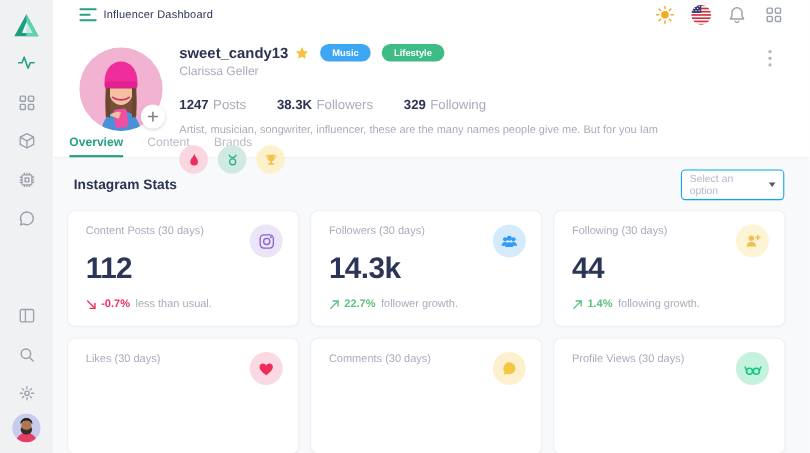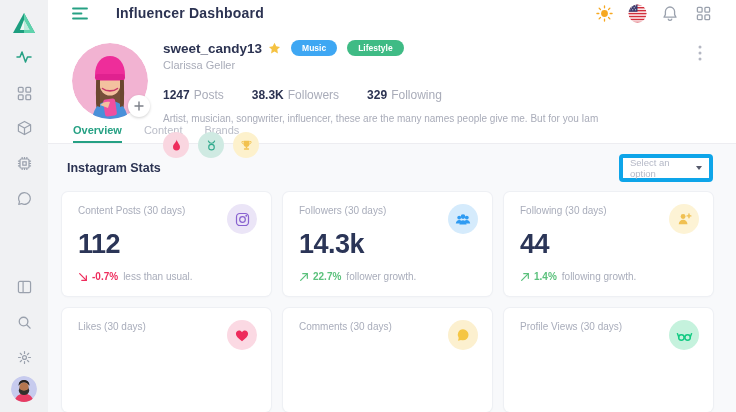--- a/index.html
+++ b/index.html
@@ -12,22 +12,22 @@
     position:relative; z-index:2; }
   .side-item { position:absolute; left:0; width:48px; height:26px;
     display:flex; align-items:center; justify-content:center; cursor:pointer; }
   .logo-item { top:8px; height:30px; }
 
   
   .main { flex:1; display:flex; flex-direction:column; position:relative; }
 
   .header { height:38px; background:#fff; display:flex; align-items:center;
     padding:0 20px 0 24px; }
-  .header .title { font-size:14px; font-weight:bold; color:#2c3352;
-    margin-left:27px; letter-spacing:.2px; }
+  .header .title { font-size:10px; font-weight:normal; color:#2c3352;
+    margin-left:5px; letter-spacing:.2px; }
   .header .spacer { flex:1; }
   .hd-ic { width:26px; height:26px; display:flex; align-items:center;
     justify-content:center; margin-left:7px; cursor:pointer; }
 
   
   .profile { position:relative; height:144px; background:#fff; }
   .avatar-wrap { position:absolute; left:24px; top:17px; width:76px; height:76px; }
   .avatar-plus { position:absolute; right:-2px; bottom:2px; width:22px; height:22px;
     background:#fff; border-radius:50%; box-shadow:0 1px 3px rgba(0,0,0,.18);
     display:flex; align-items:center; justify-content:center; cursor:pointer; }
@@ -47,31 +47,31 @@
   .p-badges { margin-top:6px; display:flex; gap:9px; }
   .badge-c { width:26px; height:26px; border-radius:50%; display:flex;
     align-items:center; justify-content:center; }
   .badge-flame { background:#f9d6e0; }
   .badge-taurus { background:#cfeae2; }
   .badge-trophy { background:#fdf1cc; }
   .kebab { position:absolute; right:28px; top:16px; width:16px; height:22px;
     display:flex; align-items:center; justify-content:center; cursor:pointer; }
 
   
-  .tabs { height:20px; padding-left:25px; border-bottom:1px solid #ededf1;
+  .tabs { height:20px; padding-left:15px; border-bottom:1px solid #ededf1;
     display:flex; gap:22px; background:#fff; }
   .tab { font-size:11px; color:#b9bcc7; padding-bottom:8px; cursor:pointer; }
   .tab.active { color:#26a184; font-weight:bold; border-bottom:2px solid #26a184; }
 
   
   .section { flex:1; background:#f8f9fb; padding:0 23px 0 14px; }
   .sec-head { height:48px; display:flex; align-items:center;
     justify-content:space-between; padding-left:5px; }
   .sec-title { font-size:12.5px; font-weight:bold; color:#2c3352; }
-  .select-box { width:94px; height:28px; background:#fff; border:4px solid #0ea5e9;
+  .select-box { width:94px; height:28px; background:#fff; border:1px solid #0ea5e9;
     border-radius:4px; display:flex; align-items:center; padding:0 7px;
     cursor:pointer; }
   .select-box .ph { flex:1; font-size:9.5px; line-height:11px; color:#b4b8c6; }
   .caret { width:0; height:0; border-left:3.5px solid transparent;
     border-right:3.5px solid transparent; border-top:4px solid #55596b; }
 
   .cards { display:flex; gap:12px; }
   .cards + .cards { margin-top:12px; }
   .card { flex:1; position:relative; height:104px; background:#fff;
     border-radius:6px; padding:13px 16px;

